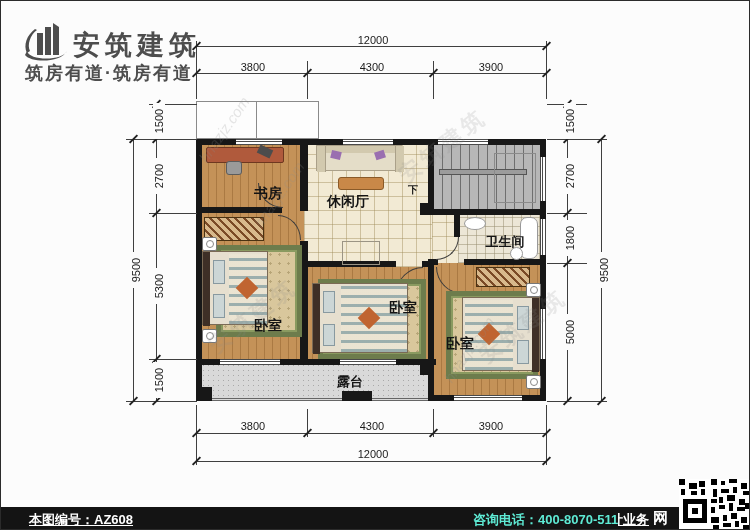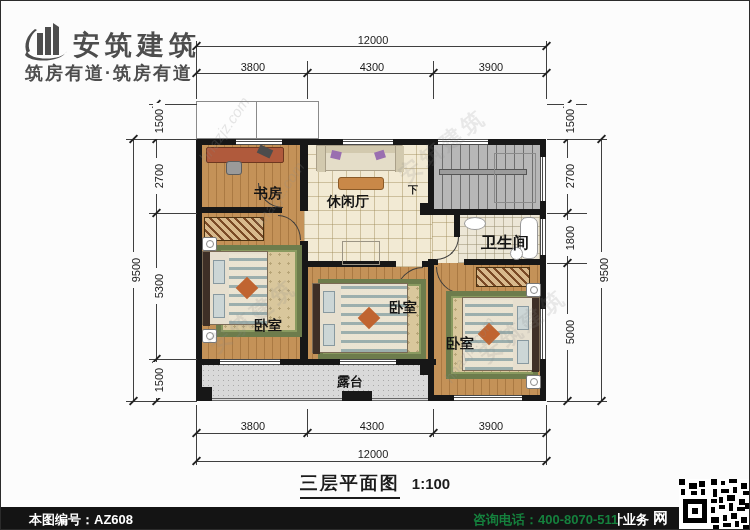--- a/index.html
+++ b/index.html
@@ -38,21 +38,21 @@
   .vlbl{transform:rotate(-90deg);}
   .tick{position:absolute;width:11px;height:2px;background:#222;transform:rotate(-45deg);}
   
   .wm{position:absolute;color:rgba(135,135,135,.17);font-size:22px;font-weight:700;letter-spacing:4px;transform:rotate(-38deg);white-space:nowrap;pointer-events:none;}
   .wmu{position:absolute;color:rgba(140,140,140,.22);font-size:15px;font-style:italic;transform:rotate(-55deg);white-space:nowrap;pointer-events:none;}
   
   .caption{position:absolute;left:0;top:470px;width:100%;display:flex;justify-content:center;align-items:baseline;gap:12px;}
   .cap-title{font-size:18px;font-weight:600;color:#1c1c1c;border-bottom:2px solid #1c1c1c;padding-bottom:2px;letter-spacing:2px;}
   .cap-scale{font-size:15px;font-weight:600;color:#1c1c1c;}
   .footer{position:absolute;left:0;top:506px;width:750px;height:24px;background:#141414;color:#fff;}
-  .footer span{position:absolute;top:4px;font-size:13px;font-weight:600;white-space:nowrap;}
+  .footer span{position:absolute;top:4px;font-size:13px;font-weight:600;white-space:nowrap;text-decoration:underline;}
   .qr{position:absolute;left:678px;top:478px;width:72px;height:52px;background:#fff;}
 </style>
 </head>
 <body>
 
 <div class="page">
 
   <div>
     <svg class="abs" style="left:20px;top:20px" width="50" height="42" viewBox="0 0 50 42">
       <g fill="#4d4d4d">
@@ -171,21 +171,21 @@
       <div class="pil" style="right:10px;top:42px;width:10px;height:22px;"></div>
       <div class="blank" style="left:2px;top:2px;width:48px;height:70px;"></div>
       <div class="diam" style="left:18px;top:28px;width:16px;height:16px;"></div>
     </div>
     <div class="nstand" style="left:330px;top:182px;width:13px;height:12px;"></div>
     <div class="nstand" style="left:330px;top:274px;width:13px;height:12px;"></div>
 
     <div class="roomlbl" style="left:42px;top:84px;width:60px;font-size:14px;">书房</div>
     <div class="roomlbl" style="left:108px;top:92px;width:88px;font-size:14px;">休闲厅</div>
     <div class="roomlbl" style="left:208px;top:82px;width:18px;font-size:10px;">下</div>
-    <div class="roomlbl" style="left:278px;top:132px;width:62px;font-size:16px;">卫生间</div>
+    <div class="roomlbl" style="left:278px;top:132px;width:62px;font-size:13px;">卫生间</div>
     <div class="roomlbl" style="left:44px;top:216px;width:56px;font-size:14px;">卧室</div>
     <div class="roomlbl" style="left:182px;top:198px;width:50px;font-size:14px;">卧室</div>
     <div class="roomlbl" style="left:236px;top:234px;width:56px;font-size:14px;">卧室</div>
     <div class="roomlbl" style="left:122px;top:272px;width:64px;font-size:13px;">露台</div>
   </div>
 
   <div>
     <div class="dim" style="left:195px;top:45px;width:350px;height:1px;"></div>
     <div class="dim" style="left:195px;top:72px;width:350px;height:1px;"></div>
     <div class="dim" style="left:195px;top:40px;width:1px;height:58px;"></div>
@@ -267,32 +267,28 @@
     <div class="dimlbl vlbl" style="left:585px;top:263px;width:32px;">9500</div>
   </div>
 
   <div class="wm" style="left:390px;top:130px;">安筑建筑</div>
   <div class="wm" style="left:200px;top:300px;">安筑建筑</div>
   <div class="wm" style="left:470px;top:310px;">安筑建筑</div>
   <div class="wmu" style="left:240px;top:185px;">hnazjz.com</div>
   <div class="wmu" style="left:430px;top:340px;">hnazjz.com</div>
   <div class="wmu" style="left:185px;top:120px;">hnazjz.com</div>
 
-  <div class="caption">
-    <span class="cap-title">三层平面图</span>
-    <span class="cap-scale">1:100</span>
-  </div>
 
   <div class="footer">
     <span style="left:28px;">本图编号：AZ608</span>
     <span style="left:492px;">专业承接全国别墅设计业务</span>
 
   </div>
 
-  <span style="position:absolute;left:466px;top:510px;font-size:13px;font-weight:600;color:#15803d;white-space:nowrap;z-index:3;background:#141414;padding-left:6px;">咨询电话：400-8070-511</span>
+  <span style="position:absolute;left:466px;top:510px;font-size:13px;font-weight:600;color:#5eead4;white-space:nowrap;z-index:3;background:#141414;padding-left:6px;">咨询电话：400-8070-511</span>
   <span style="position:absolute;left:652px;top:508px;font-size:15px;font-weight:700;color:#fff;z-index:3;">网</span>
 
   <div class="qr" style="z-index:4;">
     <svg width="72" height="52" viewBox="0 0 36 26">
       <rect x="0" y="0" width="36" height="26" fill="#fff"></rect>
       <rect x="2" y="10" width="12" height="12" fill="#000"></rect>
       <rect x="4.5" y="12.5" width="7" height="7" fill="#fff"></rect>
       <rect x="6.5" y="14.5" width="3" height="3" fill="#000"></rect>
       <rect x="0" y="0" width="3" height="3" fill="#000"></rect>
         <rect x="5" y="2" width="4" height="3" fill="#000"></rect>

